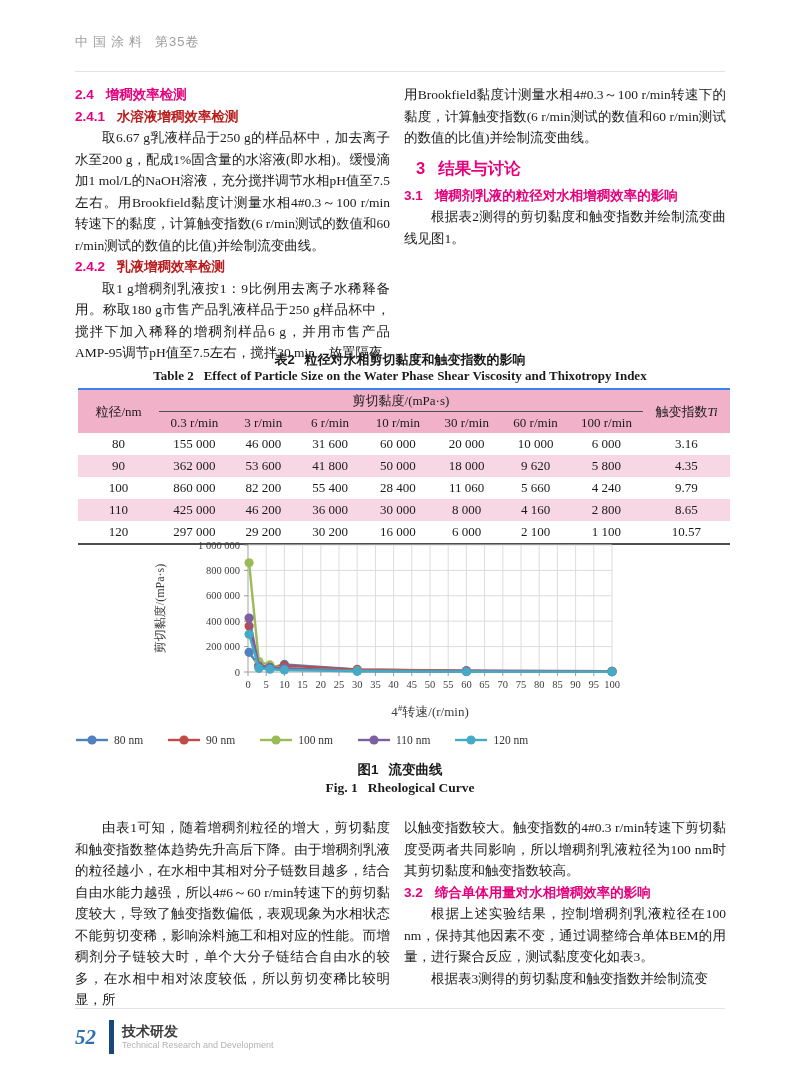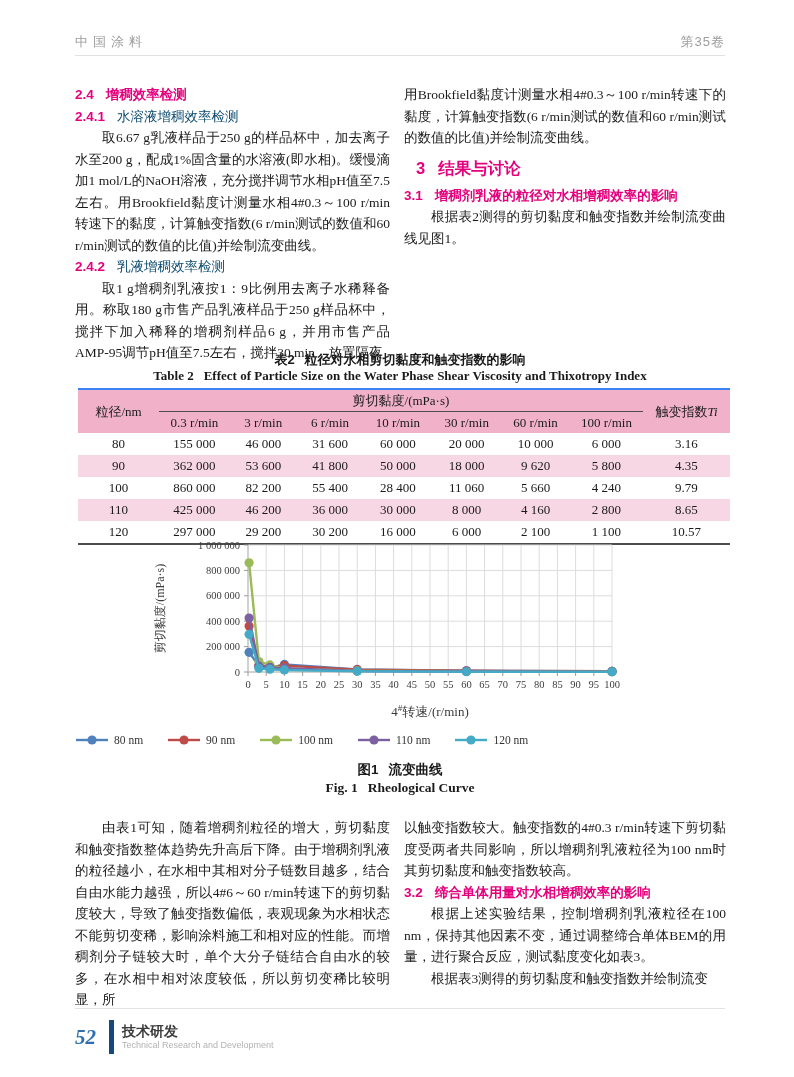--- a/index.html
+++ b/index.html
@@ -1,44 +1,44 @@
 <!DOCTYPE html>
 <html><head>
 <meta charset="utf-8">
 <style>
   html,body{margin:0;padding:0;background:#ffffff;}
   .page{position:relative;width:794px;height:1077px;background:#fff;overflow:hidden;
         font-family:"Liberation Serif","DejaVu Serif",serif;color:#1a1a1a;}
 
   
   .pg-header{position:absolute;left:75px;top:33px;width:650px;display:flex;
-             justify-content:space-between;align-items:flex-end;
+             align-items:flex-end;
              font-family:"Liberation Sans",sans-serif;font-size:13px;color:#9d9d9d;
-             border-bottom:1px solid #e1e1e1;padding-bottom:4px;}
+             border-bottom:1px solid #e1e1e1;padding-bottom:20px;gap:8px;}
   .pg-header .journal{letter-spacing:5px;}
   .pg-header .volume{letter-spacing:1px;}
 
   
   .col{position:absolute;font-size:13.5px;line-height:21.5px;text-align:justify;}
   #col-left-top{left:75px;top:84px;width:315px;}
   #col-right-top{left:404px;top:84px;width:322px;}
   #col-left-bottom{left:75px;top:817px;width:315px;}
   #col-right-bottom{left:404px;top:817px;width:322px;}
   .col p{margin:0;}
   .p-indent{text-indent:2em;}
 
   .h1{color:#e5007d;font-family:"Liberation Sans",sans-serif;font-weight:bold;
       font-size:16.5px;line-height:24px;margin:7px 0 5px 12px;}
   .h1 .ht{margin-left:13px;}
   .h2{color:#e5007d;font-family:"Liberation Sans",sans-serif;font-weight:bold;
       font-size:13.5px;line-height:21.5px;margin:0;}
   .h2 .ht{margin-left:12px;}
   .h3{font-size:13.5px;line-height:21.5px;margin:0;}
   .h3 .hn{color:#e5007d;font-family:"Liberation Sans",sans-serif;font-weight:600;}
-  .h3 .ht{margin-left:12px;color:#0c4a6e;}
+  .h3 .ht{margin-left:12px;color:#b91c1c;font-weight:bold;}
 
   
   .tbl-title-zh{position:absolute;left:75px;top:351px;width:650px;text-align:center;
       font-family:"Liberation Sans",sans-serif;font-weight:bold;font-size:13px;}
   .tbl-title-zh .tt{margin-left:10px;}
   .tbl-title-en{position:absolute;left:75px;top:368px;width:650px;text-align:center;
       font-weight:bold;font-size:13px;}
   .tbl-title-en .tt{margin-left:10px;}
   table.data{position:absolute;left:78px;top:388px;width:652px;border-collapse:collapse;
       font-size:13px;border-top:2px solid #3b82f6;border-bottom:2px solid #4d4d4d;}

